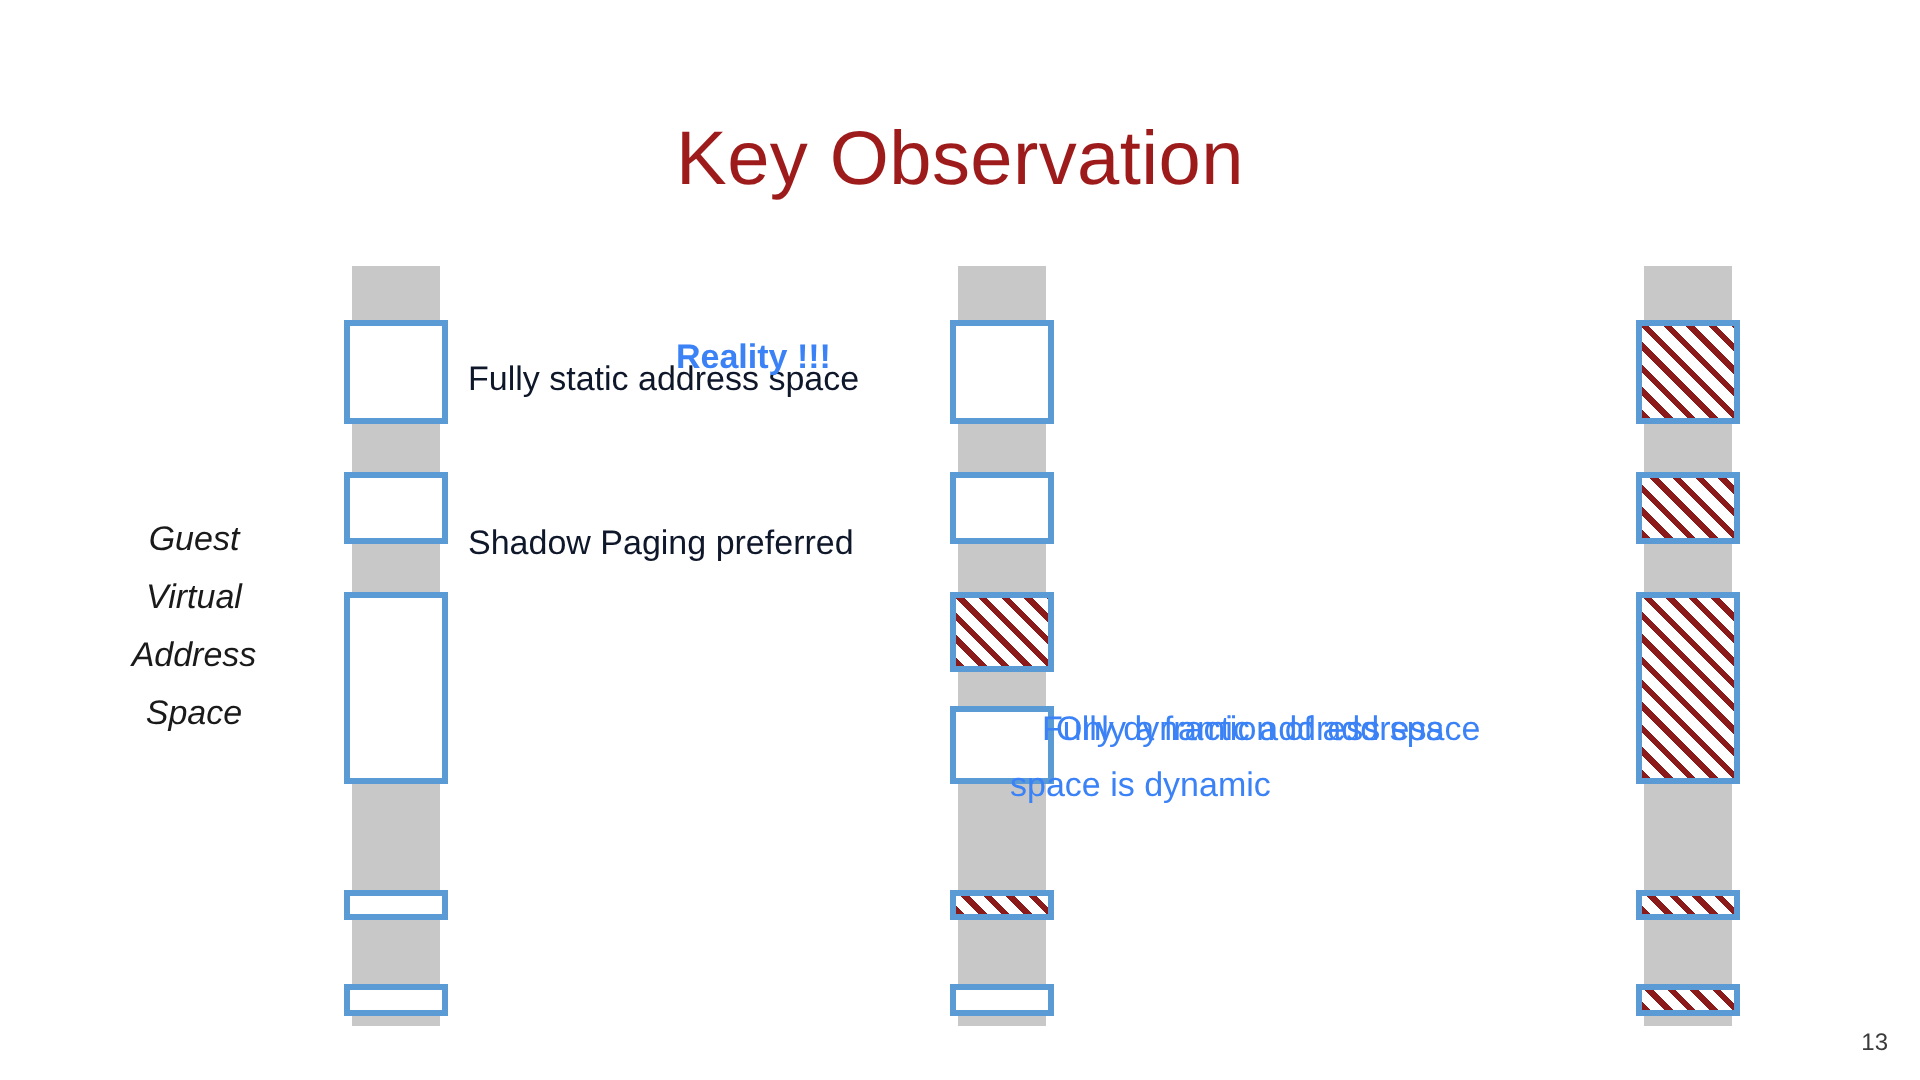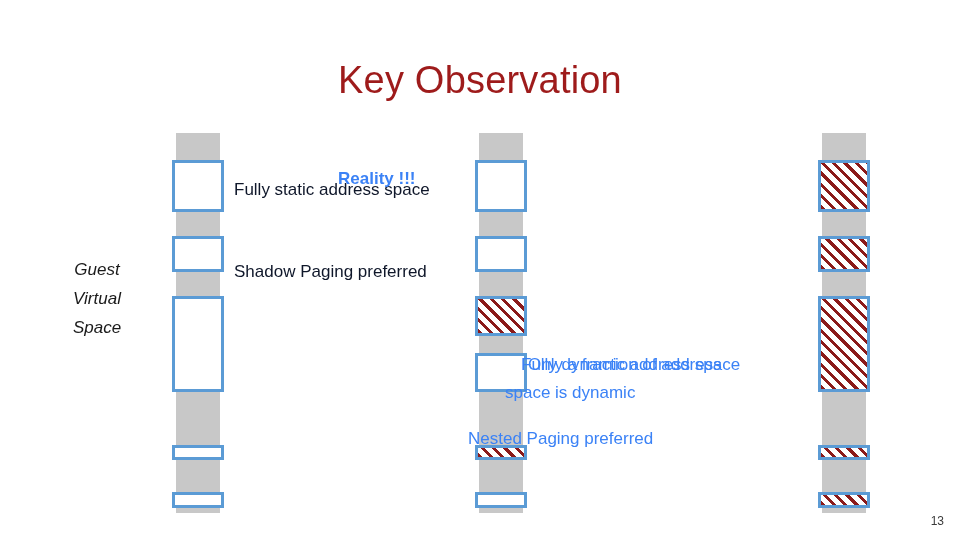--- a/index.html
+++ b/index.html
@@ -102,20 +102,21 @@
 </head>
 <body>
 
 <div class="slide">
 
   <div class="slide-title">Key Observation</div>
 
   <div class="left-caption">
     <div>Guest</div>
     <div>Virtual</div>
+    <div>Address</div>
     <div>Space</div>
   </div>
 
   <div id="columns-root">
       <div class="column" style="left: 176px; top: 133px; height: 380px;">
         <div class="seg" style="top: 27px; height: 52px;"></div>
         <div class="seg" style="top: 103px; height: 36px;"></div>
         <div class="seg" style="top: 163px; height: 96px;"></div>
         <div class="seg" style="top: 312px; height: 15px;"></div>
         <div class="seg" style="top: 359px; height: 16px;"></div>
@@ -142,17 +143,16 @@
   <div class="txt txt-red" style="left:338px; top:166px; font-weight:bold;">Reality !!!</div>
 
   <div class="txt txt-blue" style="left:234px; top:259px;">Shadow Paging preferred</div>
 
   <div class="txt txt-red" style="left:521px; top:352px;">Fully dynamic address space</div>
 
   <div class="txt txt-red" style="left:528px; top:352px;">Only a fraction of address</div>
 
   <div class="txt txt-red" style="left:505px; top:380px;">space is dynamic</div>
 
-  <div class="txt txt-red" style="left:468px; top:426px;">Nested Paging preferred</div>
 
   <div class="page-num">13</div>
 
 </div>
 
 </body></html>

